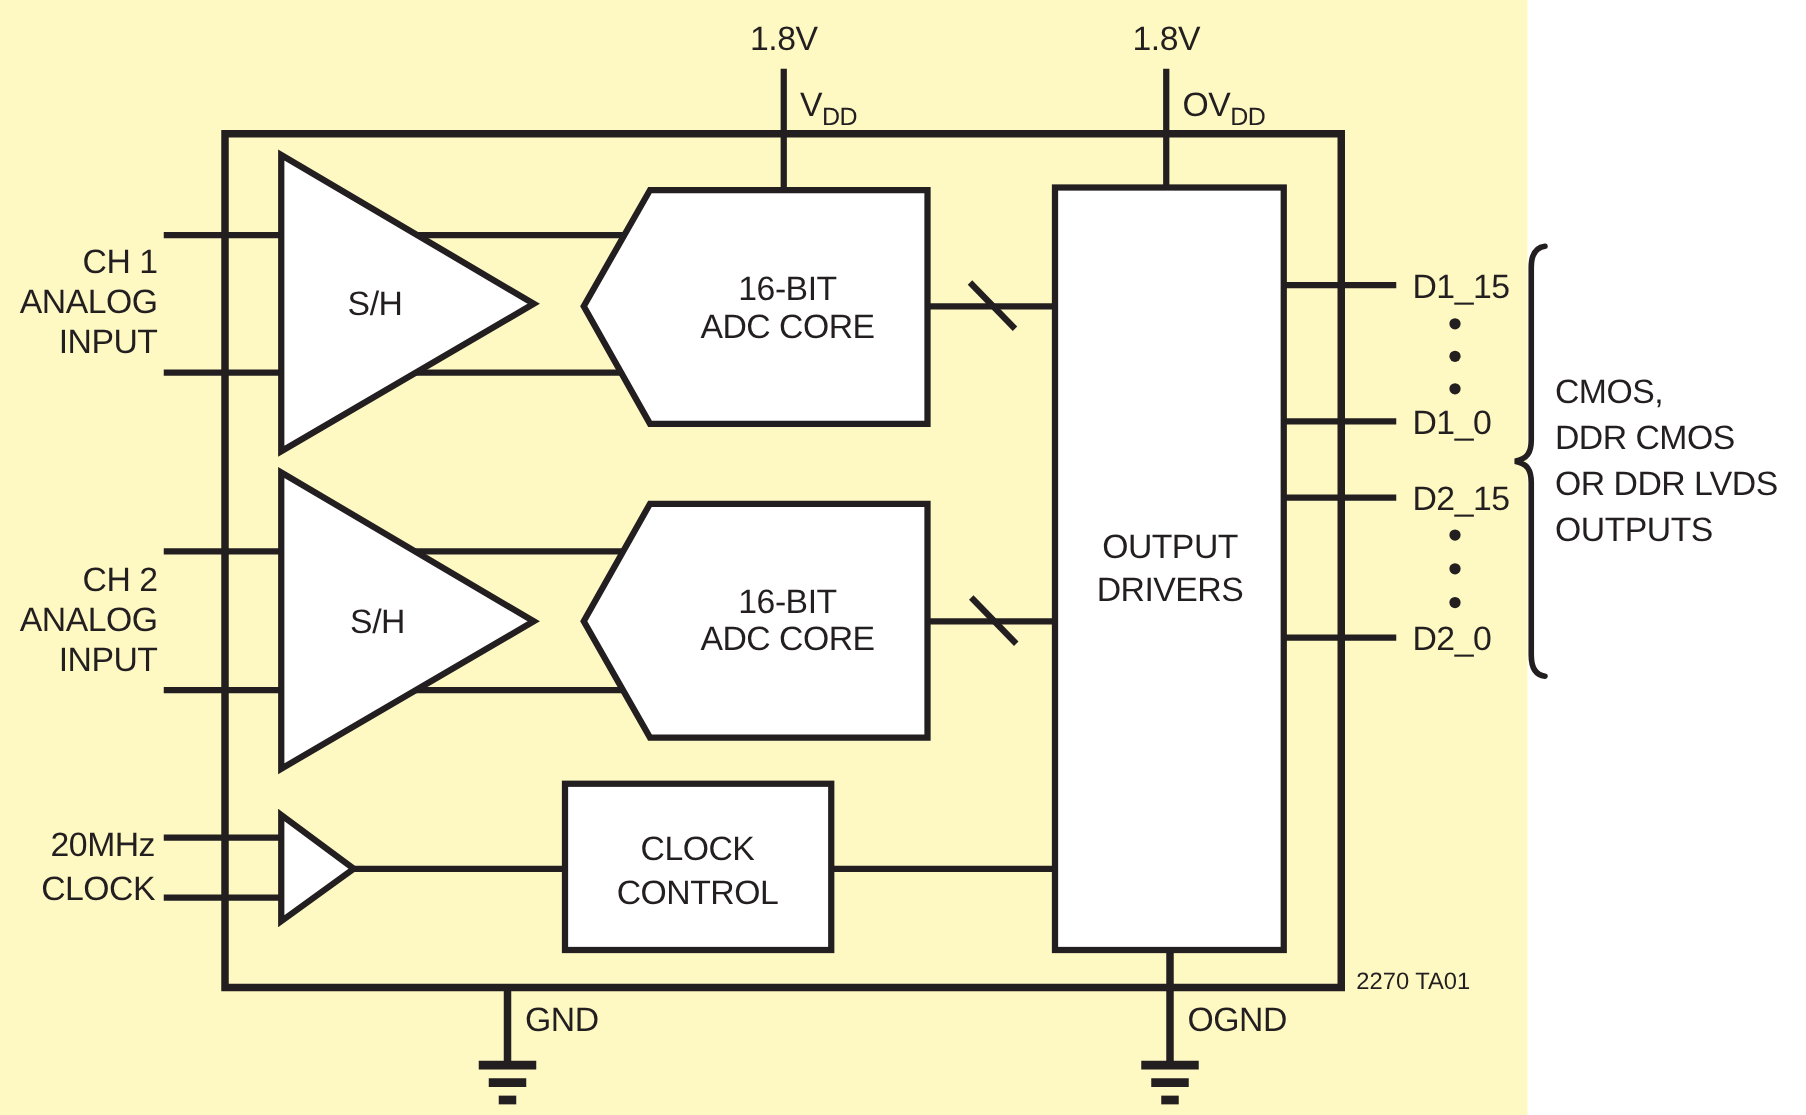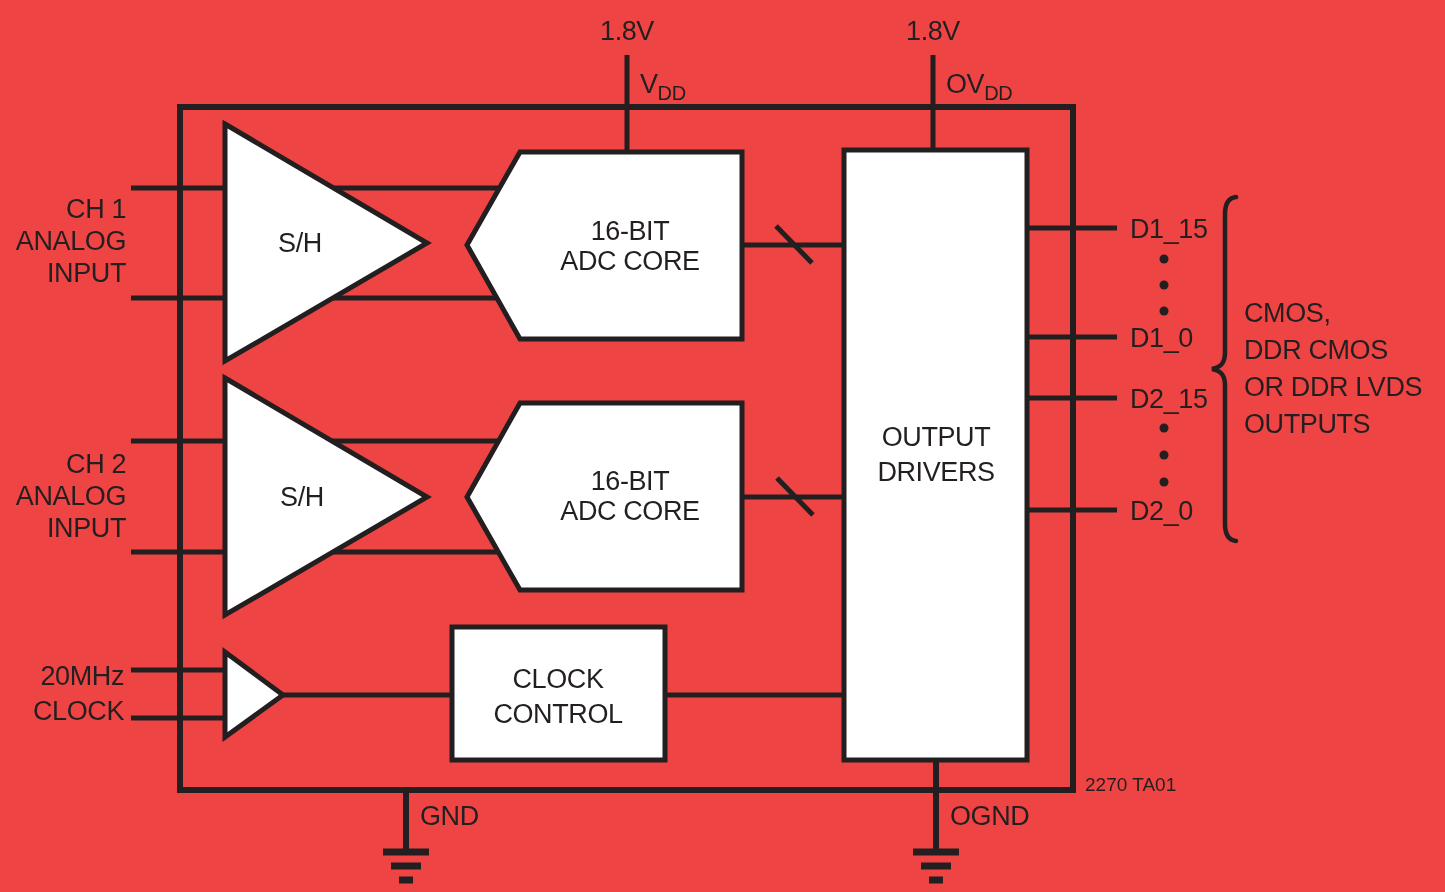--- a/index.html
+++ b/index.html
@@ -2,23 +2,23 @@
 <html><head>
 <meta charset="utf-8">
 <style>
   html, body {
     margin: 0;
     padding: 0;
     background: #ffffff;
   }
   .stage {
     position: relative;
-    width: 1445px;
+    width: 1222px;
     height: 892px;
-    background: #ef4444;
+    background: #fef9c3;
     font-family: "Liberation Sans", sans-serif;
   }
   svg text {
     font-family: "Liberation Sans", sans-serif;
     fill: #231f20;
     letter-spacing: -0.4px;
   }
   .lbl   { font-size: 27px; }
   .sub   { font-size: 20px; }
   .fig   { font-size: 19px; letter-spacing: 0; }

